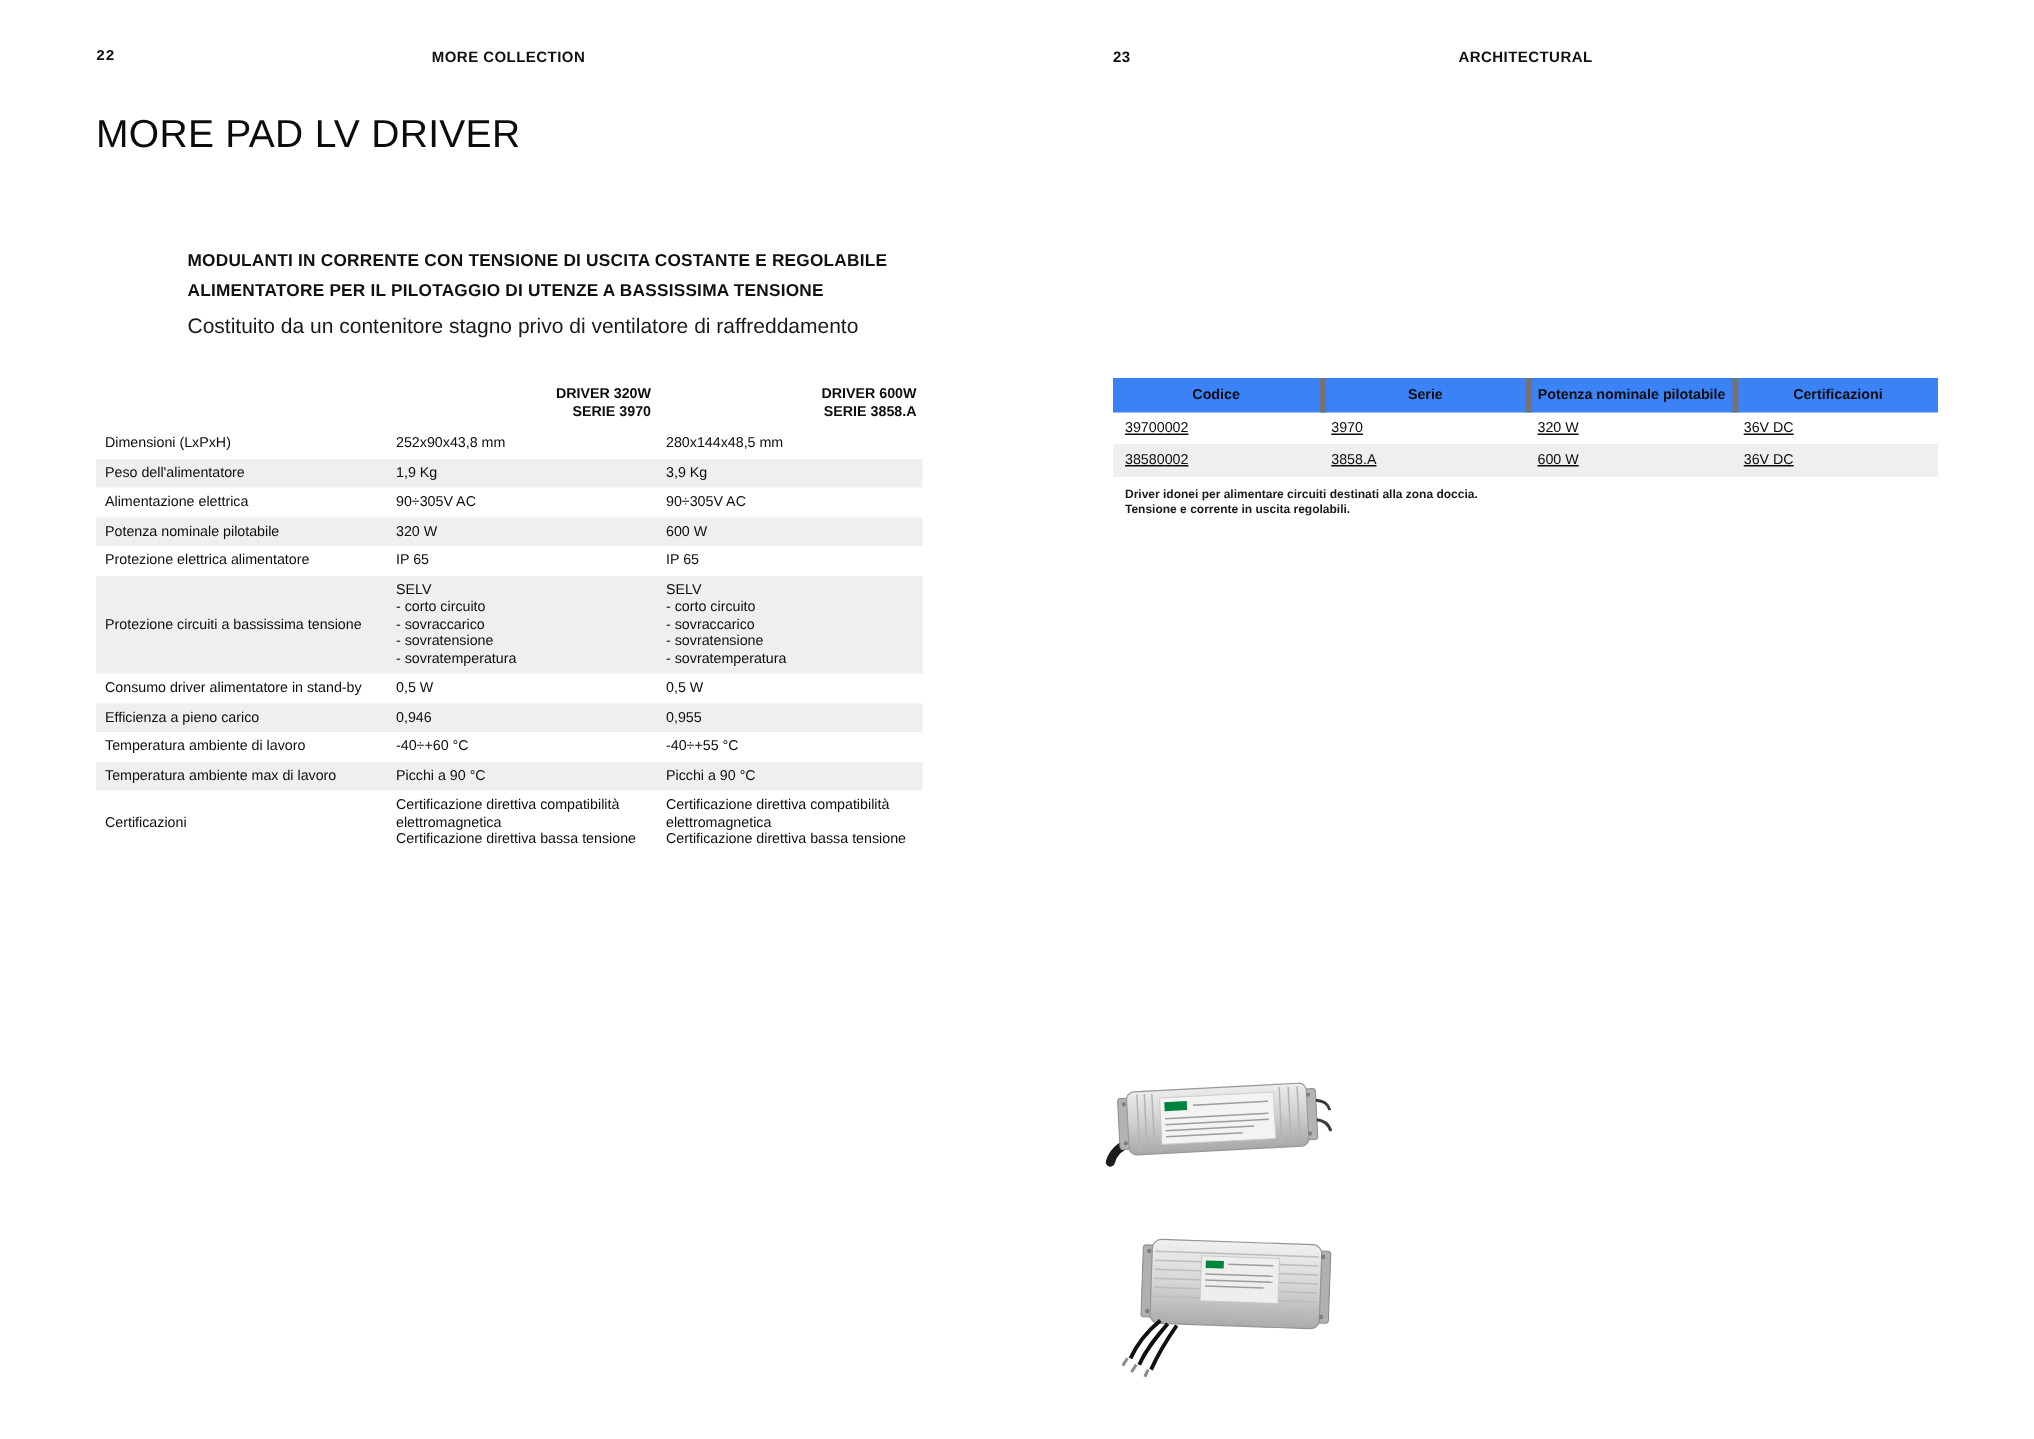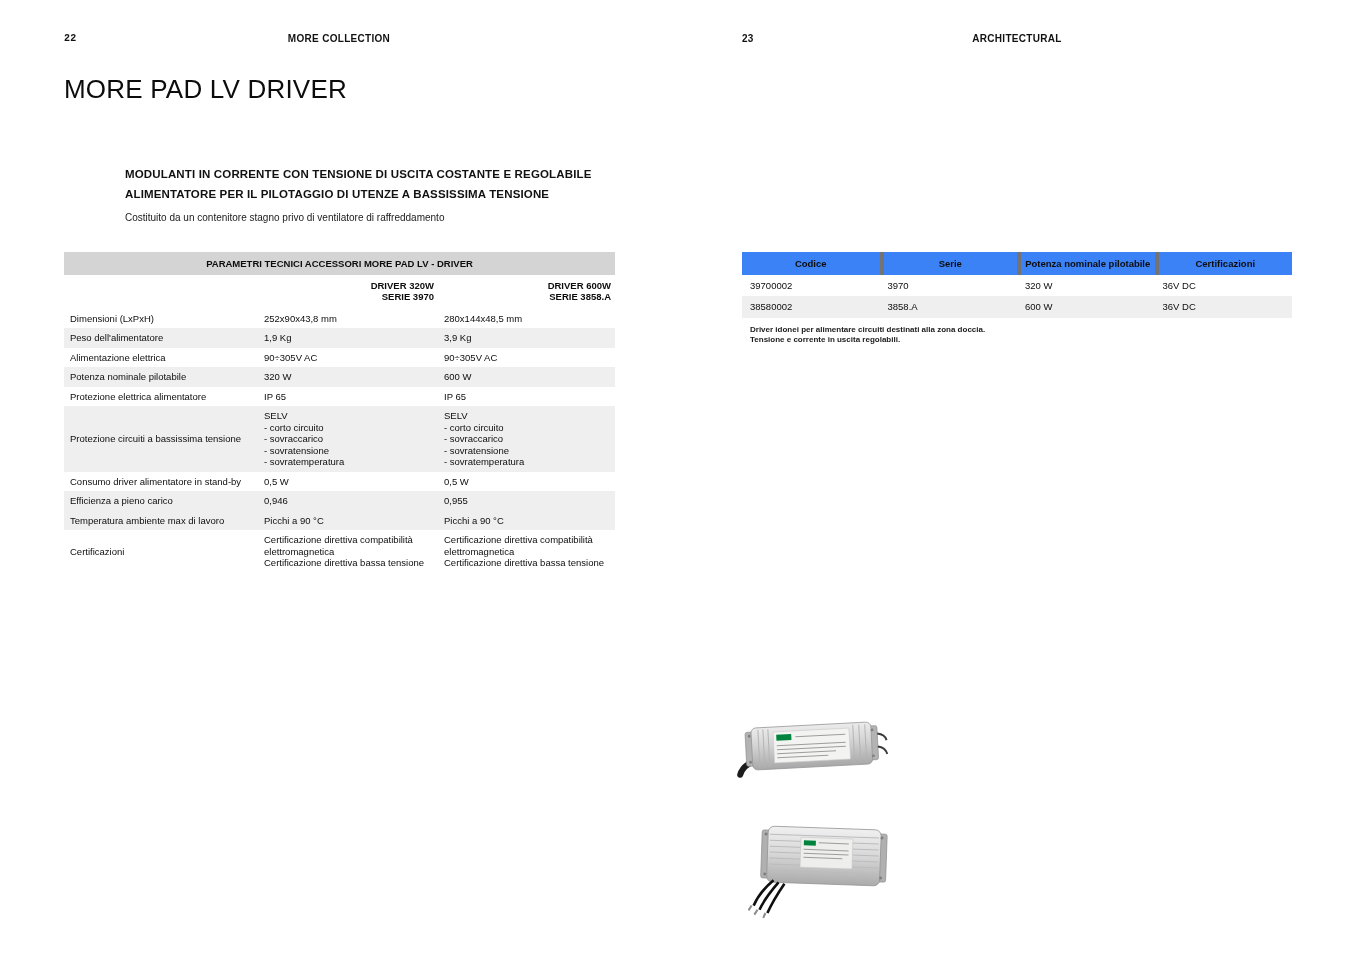--- a/index.html
+++ b/index.html
@@ -12,42 +12,42 @@
   .runhead-left  { left:0; width:678px; }
   .runhead-right { left:678px; width:678px; }
   .pagenum-left  { position:absolute; left:64px; top:0;font-family:Liberation Mono, monospace; }
   .pagenum-right { position:absolute; left:64px; top:0; }
   .runhead-title { position:absolute; left:0; width:100%; text-align:center; top:0; }
 
   
   .doc-title { position:absolute; left:64px; top:74px; font-size:26px; font-weight:400; letter-spacing:.2px; color:#0c0c0c; }
   .intro { position:absolute; left:125px; top:164px; width:500px; }
   .intro-head { font-size:11.5px; font-weight:bold; line-height:20px; letter-spacing:.15px; }
-  .intro-sub { margin-top:7px; font-size:10px; line-height:13px; color:#1a1a1a; }
+  .intro-sub { margin-top:7px; font-size:14px; line-height:13px; color:#1a1a1a; }
 
   
   .ltable { position:absolute; left:64px; top:252px; width:551px; font-size:9.5px; line-height:11.5px; color:#0d0d0d; }
   .ltable-title { background:#d4d4d4; text-align:center; font-weight:bold; padding:6px 4px 5px; }
   .lrow { display:flex; align-items:center; }
   .lrow.alt { background:#efefef; }
   .lrow > div { padding:4px 6px; }
   .lc-label { width:194px; }
   .lc-val { width:180px; white-space:pre-line; }
   .lc-val:last-child { width:177px; }
   .lrow.colheads { font-weight:bold; }
   .lrow.colheads .lc-val { text-align:right; white-space:pre-line; padding:5px 4px 6px; }
 
   
   .rtable { position:absolute; left:742px; top:252px; width:550px; font-size:9.5px; line-height:11.5px; color:#0d0d0d; }
   .rhead { display:flex; background:#3b82f6; font-weight:bold; }
   .rhead > div { width:137.5px; text-align:center; padding:6px 4px 5px; }
   .rhead > div + div { border-left:4px solid #737373; }
   .rrow { display:flex; align-items:center; }
   .rrow.alt { background:#efefef; }
-  .rrow > div { width:137.5px; padding:5px 8px; }
+  .rrow > div { width:137.5px; padding:5px 8px;text-decoration:underline; }
   .rnote { margin-top:7px; padding-left:8px; font-size:8px; font-weight:bold; line-height:10px; color:#1a1a1a; }
 
   
   .photo { position:absolute; }
   .photo1 { left:736px; top:706px; }
   .photo2 { left:748px; top:818px; }
 </style>
 </head>
 <body>
 
@@ -66,21 +66,20 @@
 
   <div class="intro">
     <div class="intro-head">
       <div>MODULANTI IN CORRENTE CON TENSIONE DI USCITA COSTANTE E REGOLABILE</div>
       <div>ALIMENTATORE PER IL PILOTAGGIO DI UTENZE A BASSISSIMA TENSIONE</div>
     </div>
     <div class="intro-sub">Costituito da un contenitore stagno privo di ventilatore di raffreddamento</div>
   </div>
 
   <div class="ltable">
-    <div class="ltable-title">PARAMETRI TECNICI ACCESSORI MORE PAD LV - DRIVER</div>
     <div class="lrow colheads">
       <div class="lc-label"></div>
       <div class="lc-val">DRIVER 320W
 SERIE 3970</div>
       <div class="lc-val">DRIVER 600W
 SERIE 3858.A</div>
     </div>
 
     <div class="lrow">
       <div class="lc-label">Dimensioni (LxPxH)</div>
@@ -122,20 +121,25 @@
     </div>
     <div class="lrow">
       <div class="lc-label">Consumo driver alimentatore in stand-by</div>
       <div class="lc-val">0,5 W</div>
       <div class="lc-val">0,5 W</div>
     </div>
     <div class="lrow alt">
       <div class="lc-label">Efficienza a pieno carico</div>
       <div class="lc-val">0,946</div>
       <div class="lc-val">0,955</div>
+    </div>
+    <div class="lrow">
+      <div class="lc-label">Temperatura ambiente di lavoro</div>
+      <div class="lc-val">-40÷+60 °C</div>
+      <div class="lc-val">-40÷+55 °C</div>
     </div>
     <div class="lrow alt">
       <div class="lc-label">Temperatura ambiente max di lavoro</div>
       <div class="lc-val">Picchi a 90 °C</div>
       <div class="lc-val">Picchi a 90 °C</div>
     </div>
     <div class="lrow">
       <div class="lc-label">Certificazioni</div>
       <div class="lc-val">Certificazione direttiva compatibilità elettromagnetica
 Certificazione direttiva bassa tensione</div>

